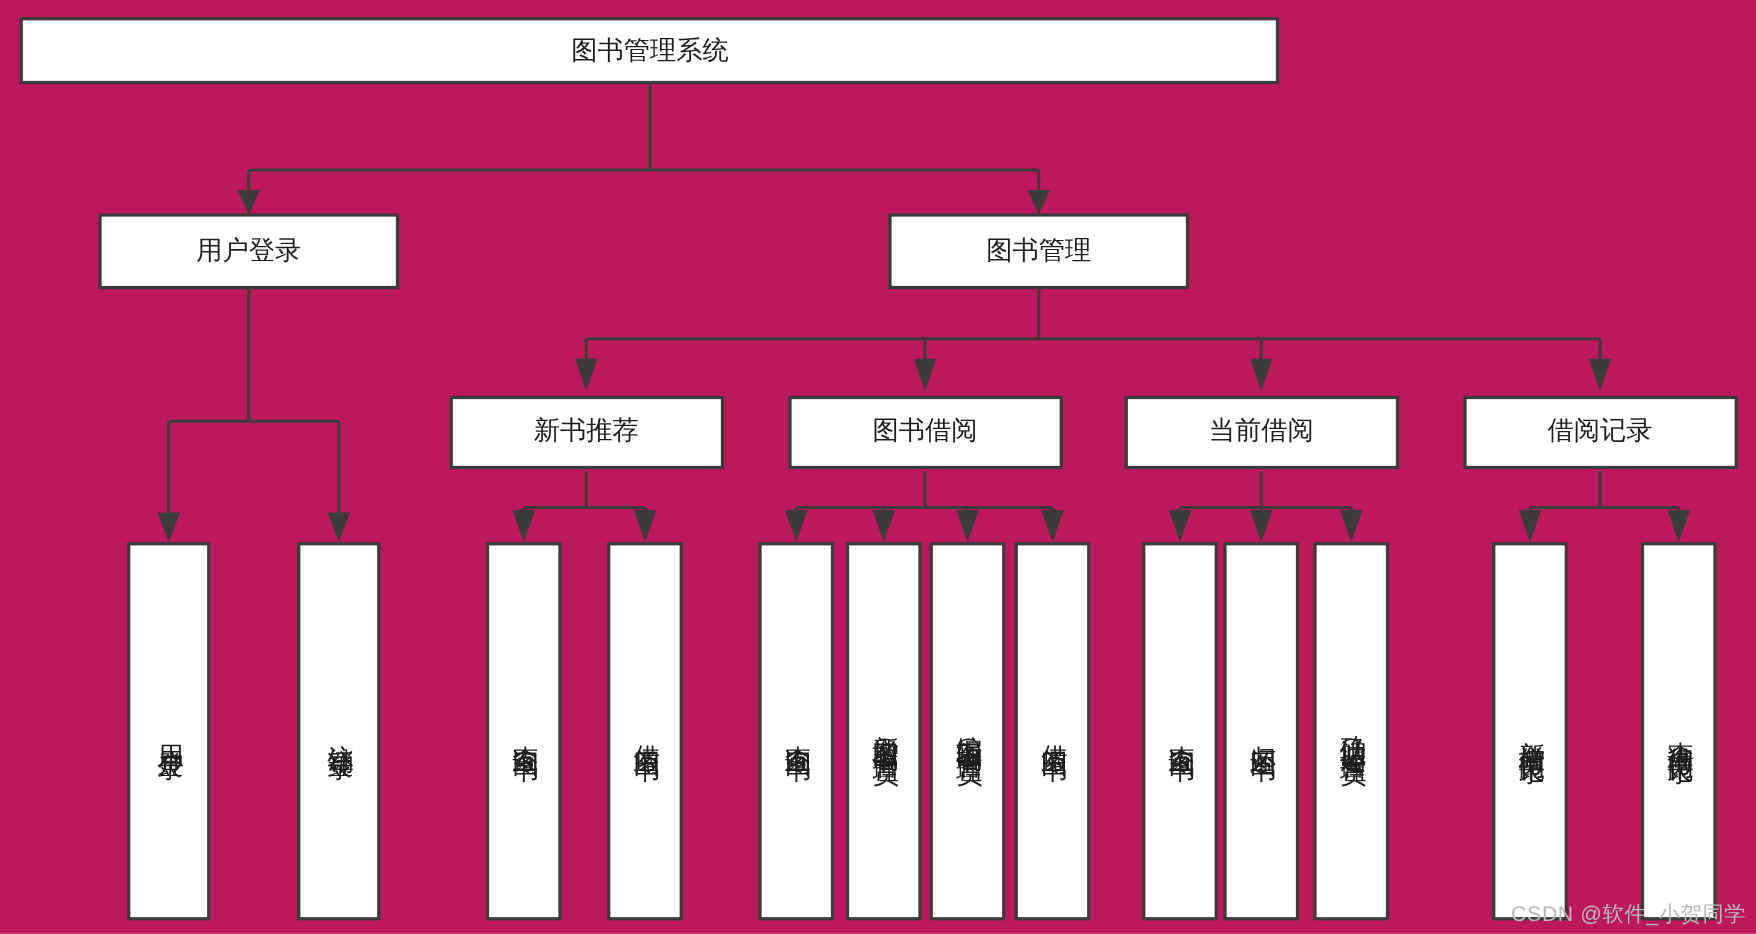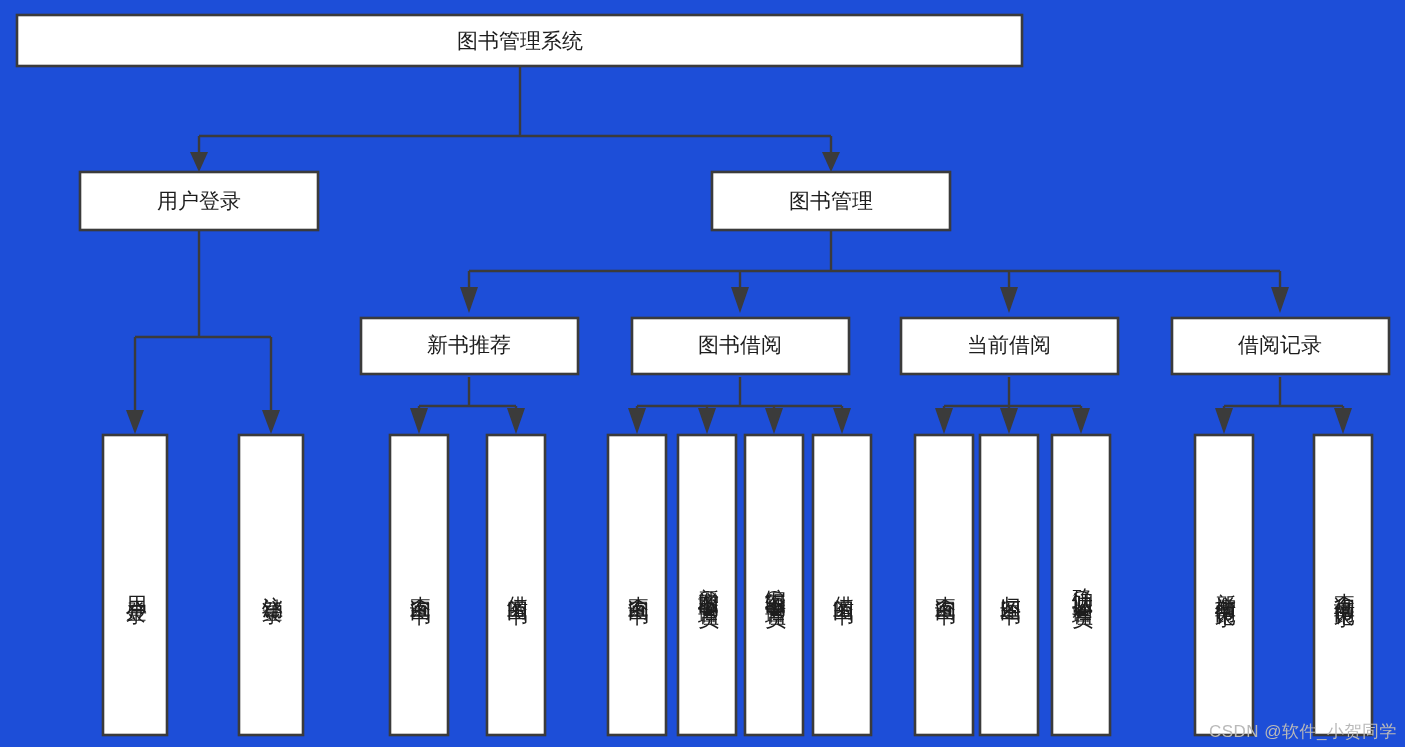--- a/index.html
+++ b/index.html
@@ -10,21 +10,21 @@
   body {
     width: 1405px;
     height: 747px;
     font-family: "Liberation Sans", "DejaVu Sans", sans-serif;
     overflow: hidden;
   }
   #diagram-root {
     position: relative;
     width: 1405px;
     height: 747px;
-    background: #1d4ed8;
+    background: #be185d;
   }
   svg#diagram-canvas {
     position: absolute;
     left: 0;
     top: 0;
     width: 1405px;
     height: 747px;
     display: block;
   }
   .node-box {

